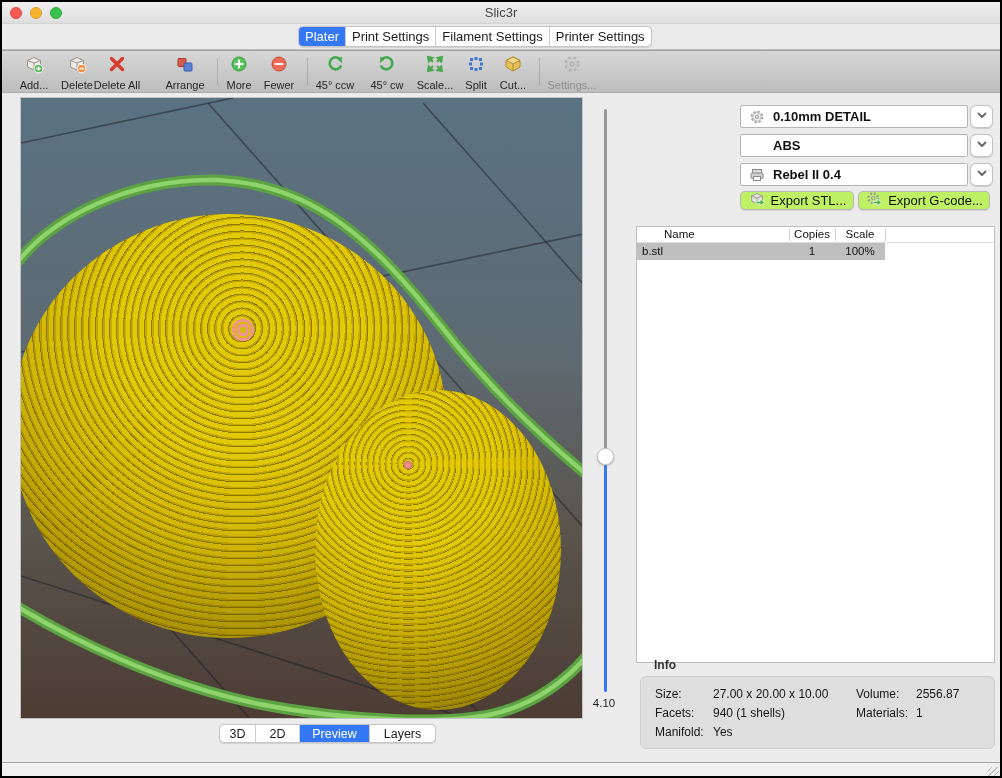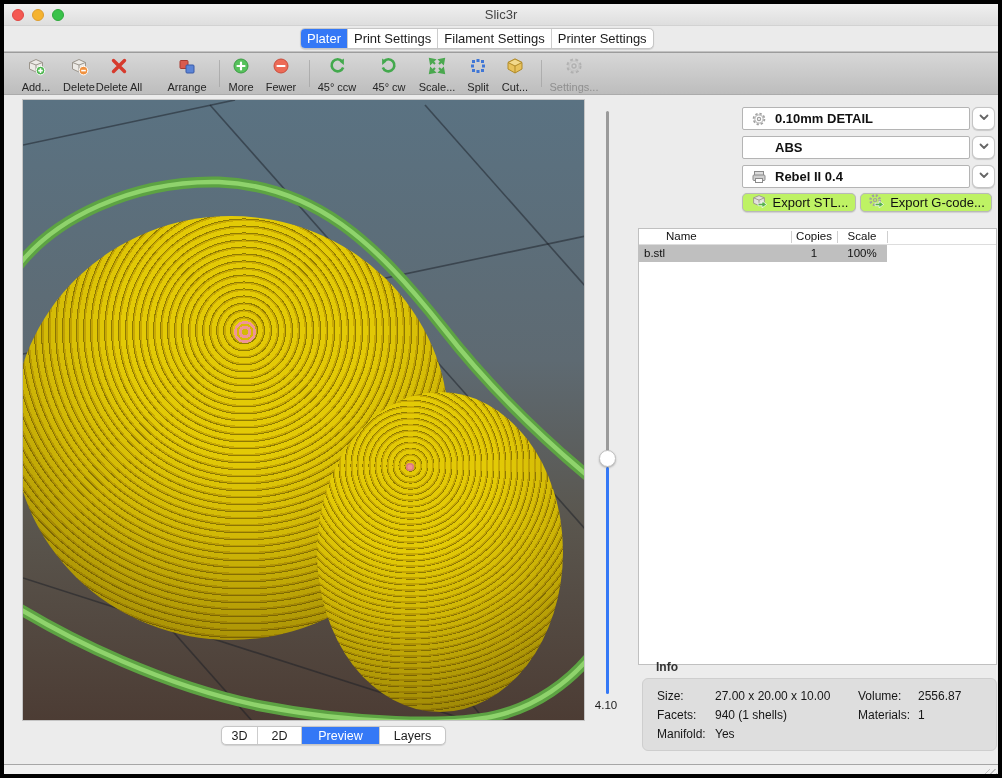--- a/index.html
+++ b/index.html
@@ -1,17 +1,17 @@
 <!DOCTYPE html>
 <html style="--accent: #3478f6; --dome-yellow: #e3ca06; --skirt-green: #63ad47; --selection-gray: #bfbfbf; --canvas-top: #5a7282; --canvas-bottom: #4c3c34;"><head>
 <meta charset="utf-8">
 <style>
   html,body{margin:0;padding:0;background:#d0d0d0;}
   *{box-sizing:border-box;font-family:"Liberation Sans",sans-serif;}
-  .window{position:relative;width:1002px;height:778px;background:#ececec;border:4px solid #000000;overflow:hidden;}
+  .window{position:relative;width:1002px;height:778px;background:#ececec;border:2px solid #000000;overflow:hidden;}
 
   
   .titlebar{position:absolute;left:0;top:0;width:100%;height:22px;background:linear-gradient(#f0f0f0,#dedede);border-bottom:1px solid #d2d2d2;}
   .traffic{position:absolute;top:5px;width:12px;height:12px;border-radius:50%;}
   .t-red{left:8px;background:#f45952;border:1px solid #df4744;}
   .t-yellow{left:28px;background:#f5b32f;border:1px solid #dd9d2f;}
   .t-green{left:48px;background:#39c24a;border:1px solid #2fa83c;}
   .win-title{position:absolute;left:0;top:3px;width:100%;text-align:center;font-size:13px;color:#444;}
 
   
@@ -52,21 +52,21 @@
   
   .vslider{position:absolute;left:595px;top:107px;width:17px;height:583px;}
   .vslider .track-gray{position:absolute;left:7px;top:0;width:3px;height:340px;background:#9a9a9a;border-radius:2px;}
   .vslider .track-blue{position:absolute;left:7px;top:356px;width:3px;height:227px;background:var(--accent,#3478f6);border-radius:2px;}
   .vslider .thumb{position:absolute;left:0;top:339px;width:17px;height:17px;border-radius:50%;background:#fff;border:1px solid #c0c0c0;box-shadow:0 1px 2px rgba(0,0,0,0.25);}
   .slider-value{position:absolute;left:583px;top:695px;width:38px;text-align:center;font-size:11.5px;color:#1d1d1d;}
 
   
   .view-seg{left:217px;top:722px;height:19px;}
   .view-seg .seg-item{font-size:12.5px;}
-  .vs-3d{width:36px;}.vs-2d{width:44px;}.vs-preview{width:78px;}.vs-layers{width:65px;}
+  .vs-3d{width:36px;}.vs-2d{width:44px;}.vs-preview{width:70px;}.vs-layers{width:65px;}
 
   
   .rp-row{position:absolute;height:23px;}
   .combo{position:absolute;left:738px;width:228px;height:23px;background:#fff;border:1px solid #b4b4b4;border-radius:2px;display:flex;align-items:center;font-weight:bold;}
   .combo .c-icon{margin-left:8px;width:16px;height:16px;flex:0 0 16px;}
   .combo .c-text{margin-left:8px;font-size:13px;color:#111;white-space:nowrap;}
   .combo .c-text.no-icon{margin-left:32px;}
   .drop-btn{position:absolute;left:968px;width:23px;height:23px;background:#fff;border:1px solid #c4c4c4;border-radius:6px;box-shadow:0 0.5px 1px rgba(0,0,0,0.15);display:flex;align-items:center;justify-content:center;}
   .push-btn{position:absolute;height:19px;background:#bef264;border:1px solid #b9b9b9;border-radius:5px;box-shadow:0 0.5px 1px rgba(0,0,0,0.12);display:flex;align-items:center;justify-content:center;font-size:13px;color:#111;gap:5px;white-space:nowrap;}
 

